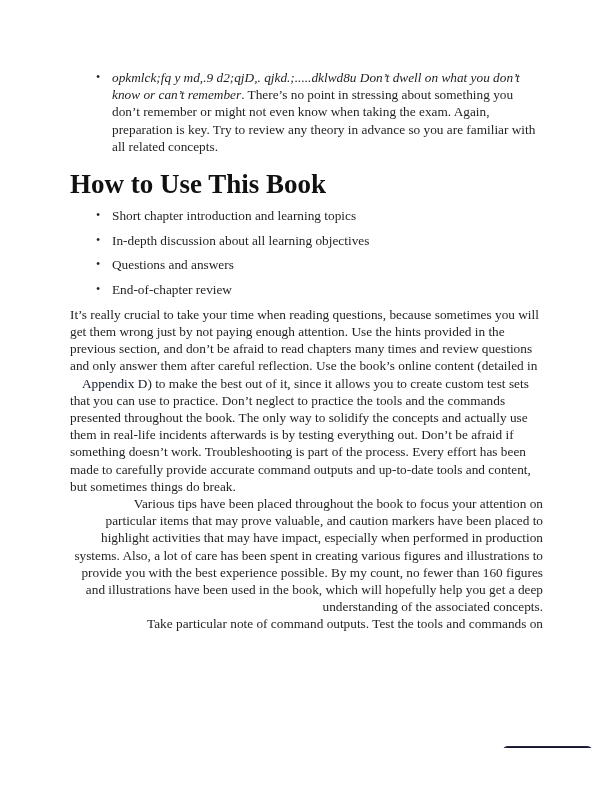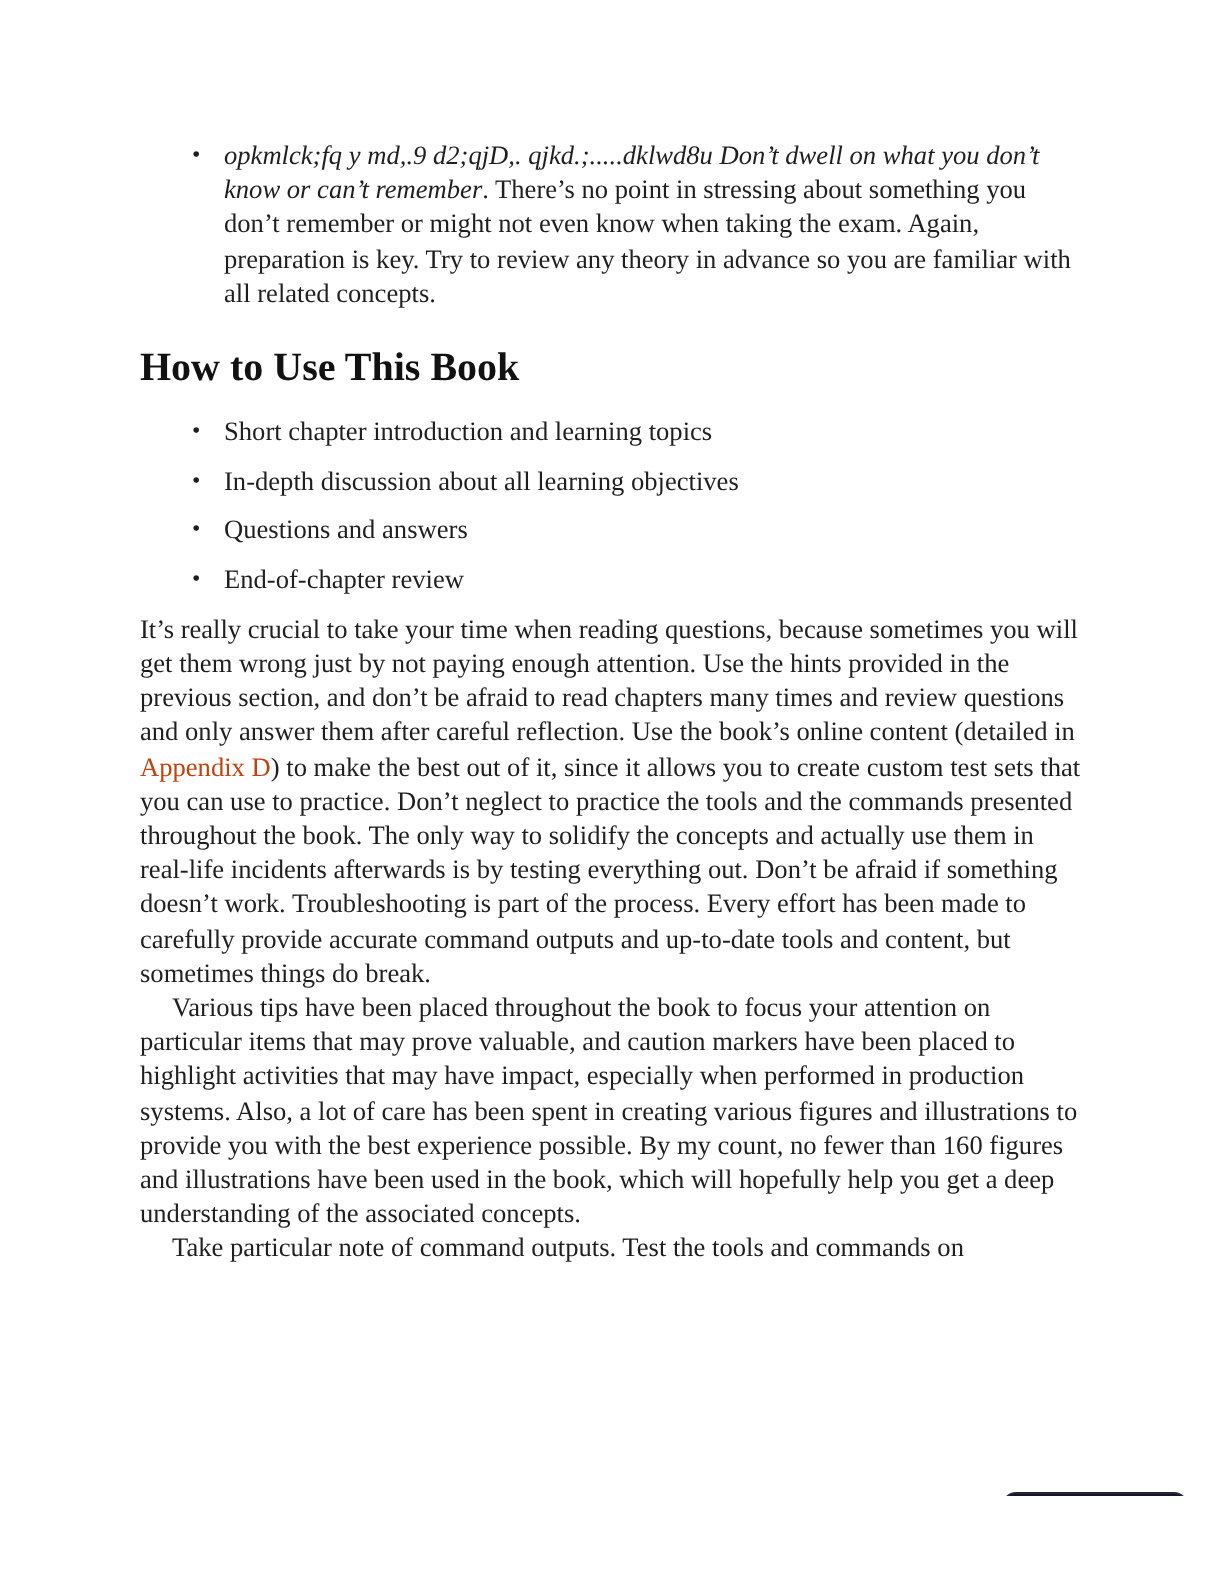--- a/index.html
+++ b/index.html
@@ -36,34 +36,35 @@
     content: "\2022";
     position: absolute;
     left: 26px;
     font-size: 12px;
   }
   ul.topics { margin-top: 10px; }
   ul.topics li { margin-bottom: 7.5px; }
 
   h1.section-heading {
     font-family: "Liberation Serif", serif;
-    font-size: 20px;
+    font-size: 27px;
     line-height: 25px;
     font-weight: bold;
     margin: 17px 0 0 0;
     color: #111111;
   }
 
   .body-para { margin-top: 6px; }
-  .flow-para { margin: 0; text-indent: 16px; }
+  .flow-para { margin: 0; text-indent: 16px; text-align: right; }
 
   a.doc-link {
-    color: #c2410c;
+    color: #0f172a;
     text-decoration: none;
     cursor: pointer;
+    margin-left: 12px;
   }
 
   .logo-badge {
     position: absolute;
     top: 746px;
     right: 18px;
     height: 26px;
     padding: 0 9px;
     background: #14172a;
     border: 1px solid #23263c;

